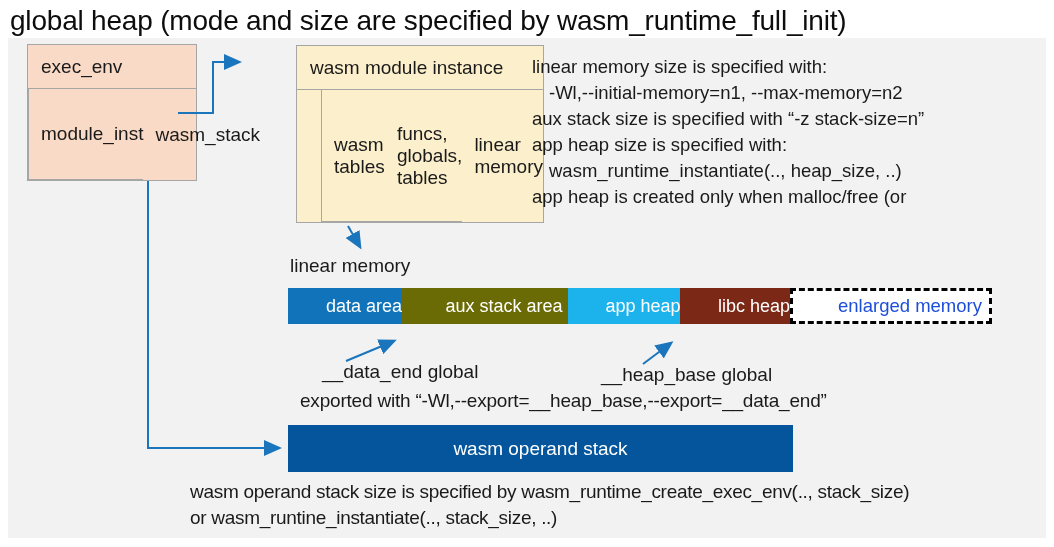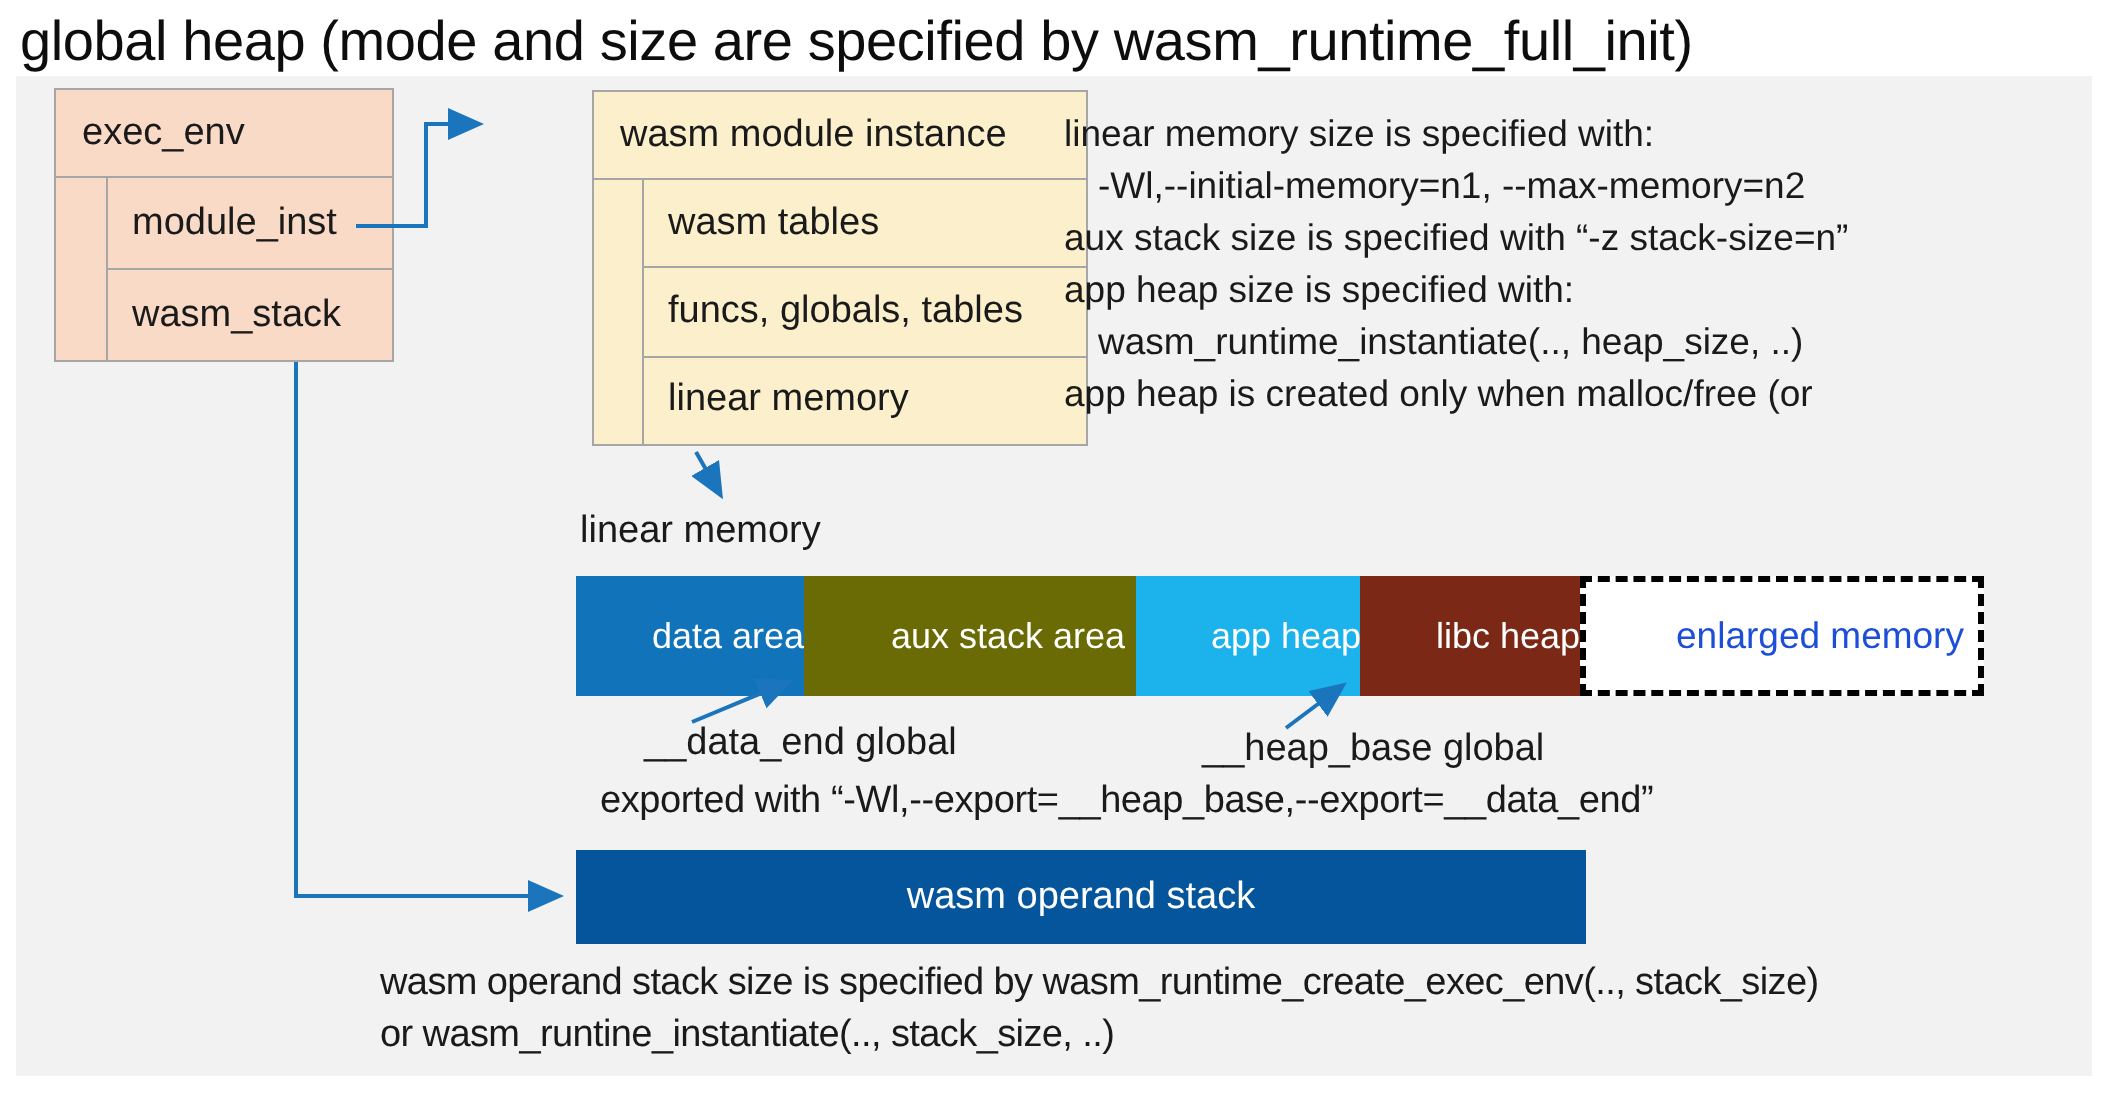--- a/index.html
+++ b/index.html
@@ -10,41 +10,41 @@
   }
   .abs{position:absolute;}
   #page-title{left:10px;top:5px;font-size:28px;color:#0d0d0d;letter-spacing:-0.2px;}
   #panel{left:8px;top:38px;width:1038px;height:500px;background:#f2f2f2;}
 
   
   .struct{border:1px solid #a6a6a6;box-sizing:border-box;font-size:19px;}
   .struct .hdr{display:flex;align-items:center;padding-left:13px;border-bottom:1px solid #a6a6a6;box-sizing:border-box;}
   .struct .body{display:flex;box-sizing:border-box;}
   .struct .strip{border-right:1px solid #a6a6a6;box-sizing:border-box;}
-  .struct .rows{flex:1;display:flex;flex-direction:column;}
+  .struct .rows{flex:1;display:flex;flex-direction:row;}
   .struct .row{flex:1;display:flex;align-items:center;padding-left:12px;border-bottom:1px solid #a6a6a6;box-sizing:border-box;}
   .struct .row:last-child{border-bottom:none;}
 
   #exec-env-box{left:27px;top:44px;width:170px;height:137px;background:#f9dac7;}
   #exec-env-box .hdr{height:44px;}
   #exec-env-box .body{height:91px;}
   #exec-env-box .strip{width:26px;}
 
   #module-instance-box{left:250px;top:45px;width:248px;height:178px;background:#fcefcc;margin-left:46px;}
   #module-instance-box .hdr{height:44px;}
   #module-instance-box .body{height:132px;}
   #module-instance-box .strip{width:25px;}
 
   
   #notes{left:532px;top:54px;width:505px;font-size:18.5px;line-height:26px;white-space:nowrap;}
   #notes .indent{padding-left:17px;}
 
   
   #lm-label{left:290px;top:255px;font-size:19px;}
-  .seg{position:absolute;top:288px;height:60px;display:flex;align-items:center;justify-content:center;
+  .seg{position:absolute;top:288px;height:36px;display:flex;align-items:center;justify-content:center;
        font-size:18px;color:#ffffff;box-sizing:border-box;white-space:nowrap;padding-left:38px;}
   #seg-data{left:288px;width:114px;}
   #seg-aux{left:402px;width:166px;}
   #seg-app{left:568px;width:112px;}
   #seg-libc{left:680px;width:110px;}
   #seg-enlarged{left:790px;width:202px;border:3px dashed #000;background:#ffffff;font-size:18.5px;}
 
   #data-end-label{left:322px;top:361px;font-size:19px;}
   #heap-base-label{left:601px;top:364px;font-size:19px;}
   #exported-label{left:300px;top:390px;font-size:19px;white-space:nowrap;letter-spacing:-0.2px;}

